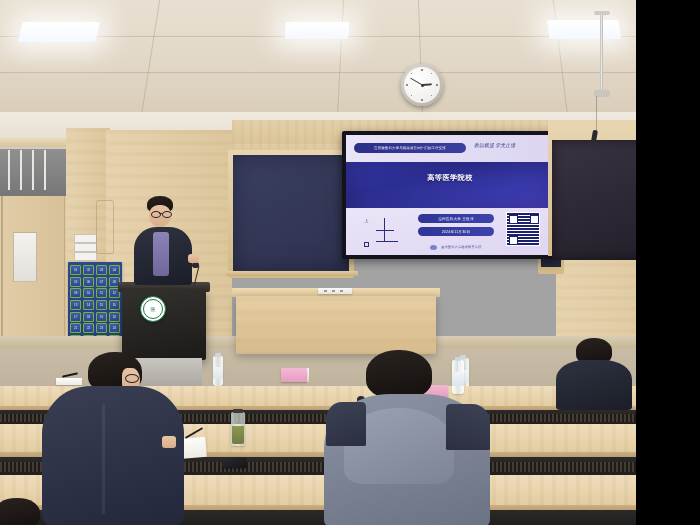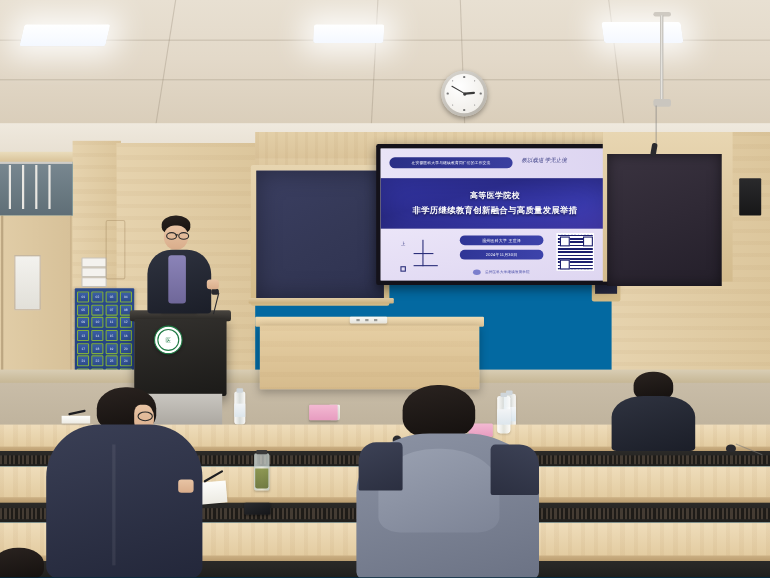--- a/index.html
+++ b/index.html
@@ -1,17 +1,17 @@
 <!DOCTYPE html>
 <html><head>
 <meta charset="utf-8">
 <style>
   html,body{margin:0;padding:0;background:#000;}
   body{font-family:"Liberation Sans",sans-serif;}
-  #scene{position:relative;width:700px;height:525px;overflow:hidden;background:#0369a1;}
+  #scene{position:relative;width:636px;height:525px;overflow:hidden;background:#a3a3a3;}
   .abs{position:absolute;}
 
   
   .ceiling{left:0;top:0;width:700px;height:118px;
     background:linear-gradient(180deg,#e8e0d2 0%,#e3d9c9 45%,#d9cdb9 100%);}
   .ceil-seam{background:rgba(140,125,105,.30);}
   .ceil-light{border-radius:2px;
     background:linear-gradient(180deg,#ffffff,#f4f8ff);
     box-shadow:0 0 26px 10px rgba(255,255,255,.85);}
   .proj-pole{background:linear-gradient(90deg,#b9b5ae,#e9e7e2,#b0aca5);}
@@ -241,21 +241,20 @@
     <div class="abs slide" style="left:4px;top:4px;width:208px;height:120px;">
 
       <div class="abs slide-head" style="left:0;top:0;width:208px;height:27px;"></div>
       <div class="abs head-pill" style="left:8px;top:8px;width:112px;height:10px;">
         <span>在安徽医科大学与继续教育同仁们的工作交流</span>
       </div>
       <div class="abs calli" style="left:128px;top:7px;">教以载道 学无止境</div>
 
       <div class="abs slide-body" style="left:0;top:27px;width:208px;height:46px;">
         <div class="abs title1" style="left:0;top:11px;width:208px;">高等医学院校</div>
-        <div class="abs title2" style="left:0;top:25px;width:208px;">非学历继续教育创新融合与高质量发展举措</div>
       </div>
 
       <div class="abs slide-foot" style="left:0;top:73px;width:208px;height:47px;"></div>
 
       <div class="abs" style="left:16px;top:78px;width:44px;height:34px;">
         <div class="abs seal" style="left:2px;top:2px;writing-mode:vertical-rl;">上</div>
         <div class="abs" style="left:22px;top:5px;width:1.4px;height:24px;background:#2b2f7a;"></div>
         <div class="abs" style="left:14px;top:17px;width:18px;height:1.4px;background:#2b2f7a;"></div>
         <div class="abs" style="left:14px;top:28px;width:22px;height:1.4px;background:#2b2f7a;"></div>
         <div class="abs" style="left:2px;top:29px;width:3px;height:3px;border:.7px solid #2b2f7a;"></div>

